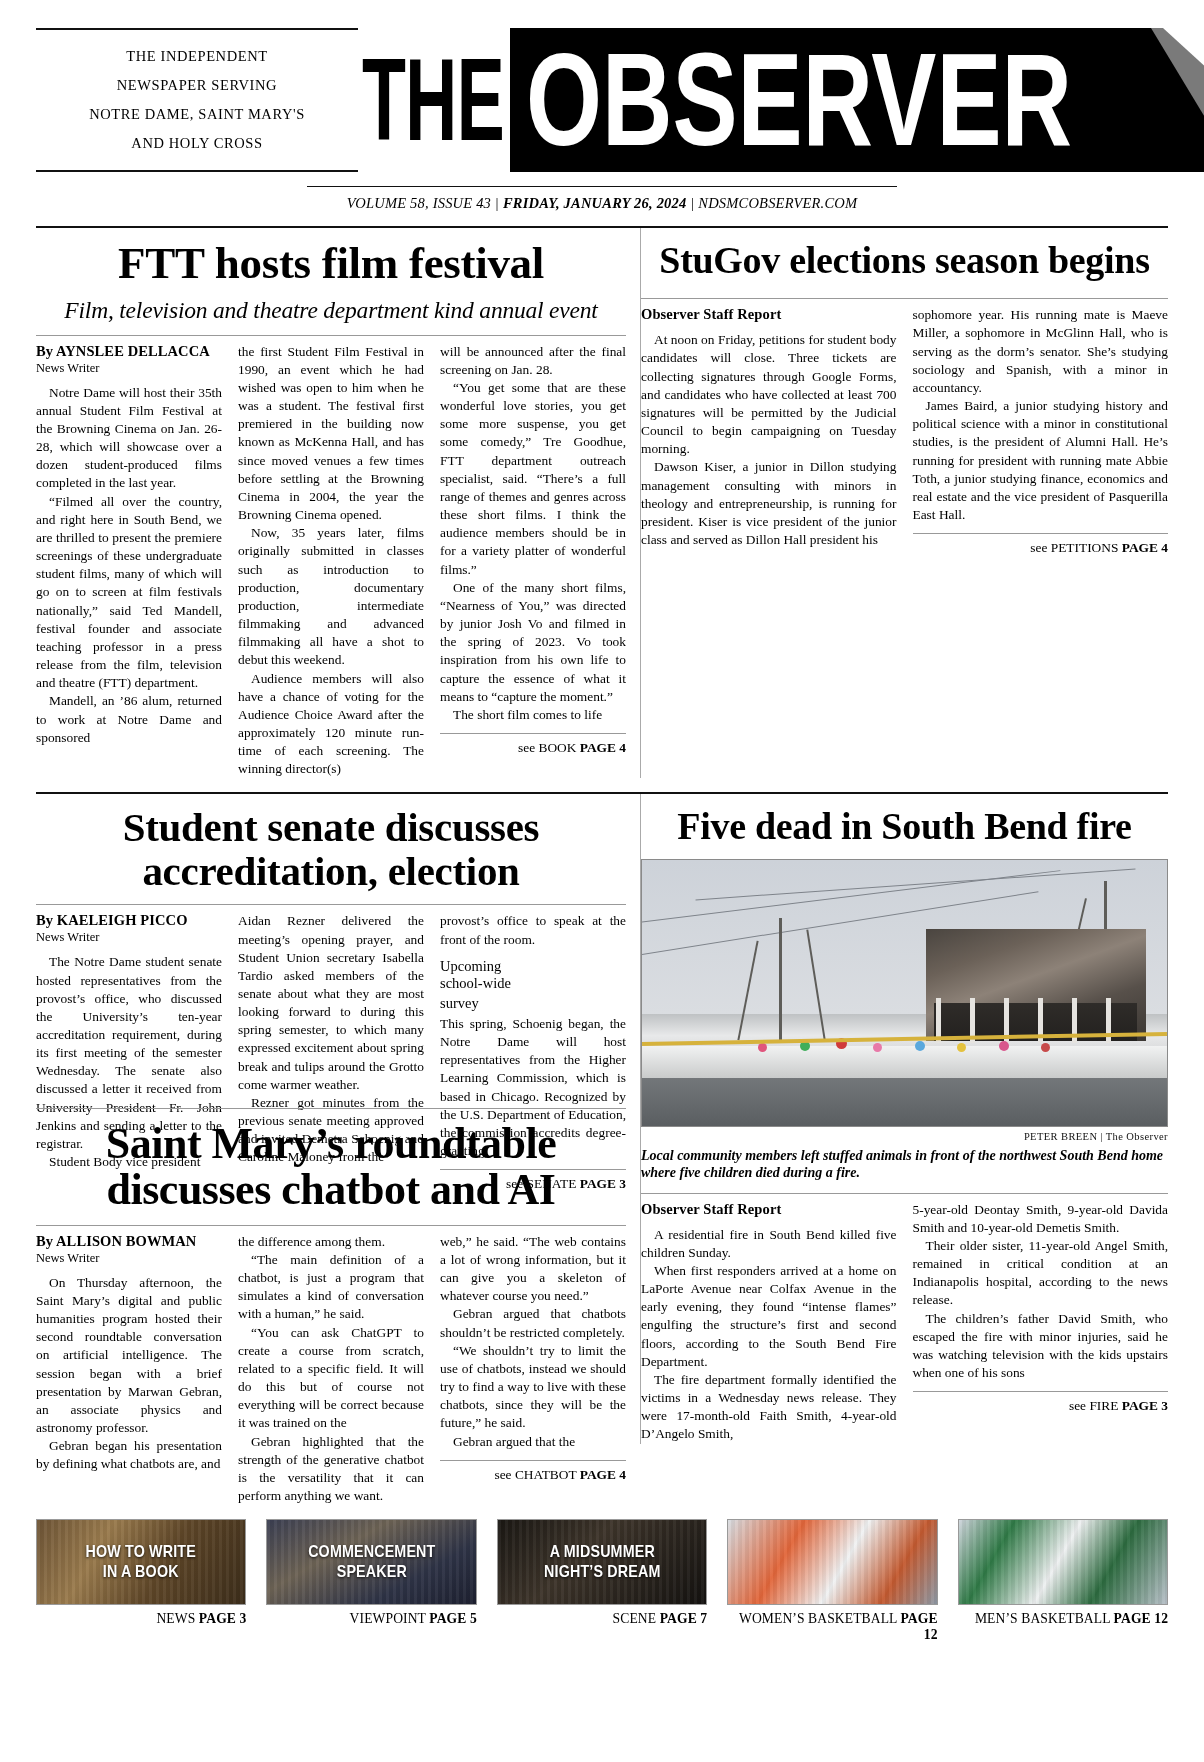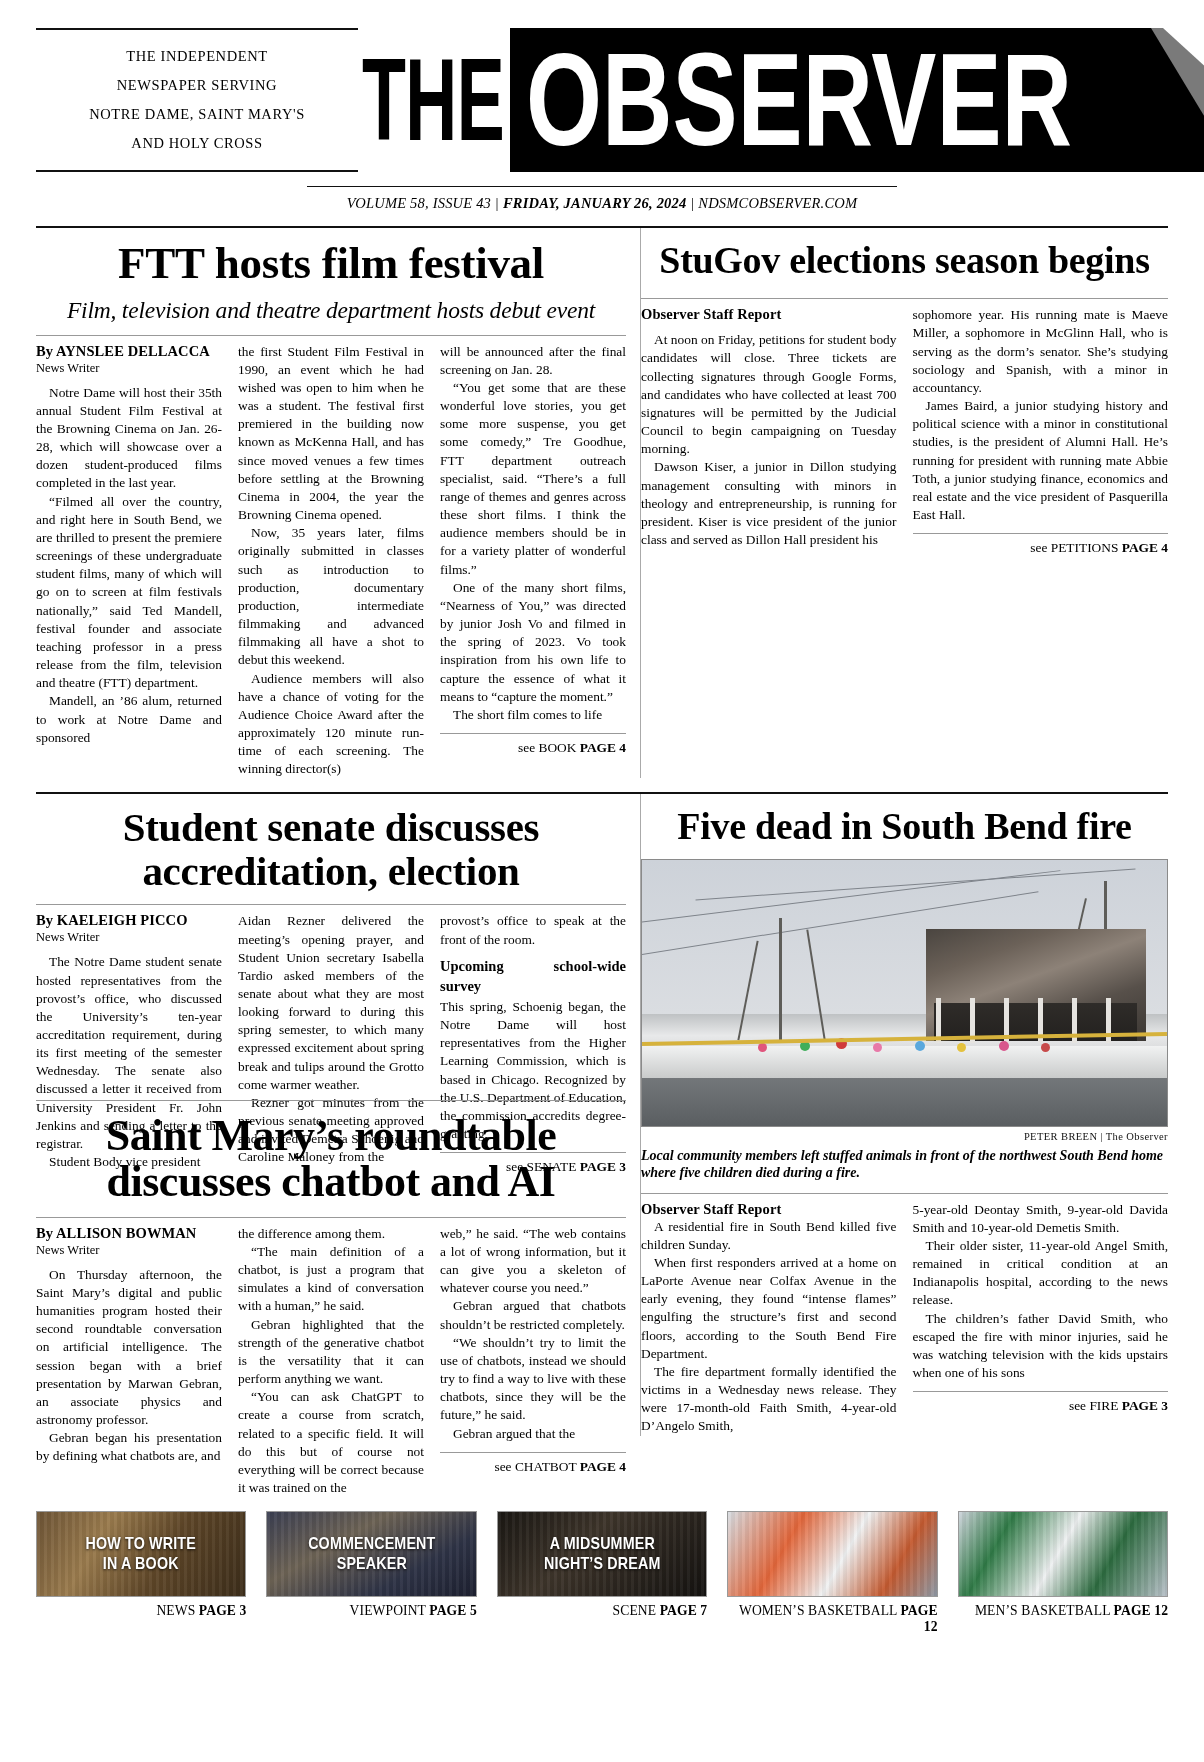--- a/index.html
+++ b/index.html
@@ -126,25 +126,26 @@
     line-height: 1.355;
     text-align: justify;
     text-indent: 13px;
     hyphens: auto;
     -webkit-hyphens: auto;
   }
   .cols p.noindent { text-indent: 0; }
   .cols-3 > div { flex: 1 1 0; }
 
   .subhead {
-    font-weight: bold;
+    font-weight: normal;
     font-size: 14.5px;
     margin: 9px 0 3px 0;
     display: flex; justify-content: space-between;
     line-height: 1.18;
+    flex-direction: column;
   }
   .jump {
     text-align: right;
     font-size: 13.4px;
     border-top: 1.2px solid #999;
     margin-top: 9px;
     padding-top: 6px;
   }
   .jump b { font-weight: bold; }
 
@@ -258,21 +259,21 @@
 
   <div class="volume-wrap">
     <div class="volume"><span>VOLUME 58, ISSUE 43 | </span><b>FRIDAY, JANUARY 26, 2024</b><span> | NDSMCOBSERVER.COM</span></div>
   </div>
 
   <div class="top-rule"></div>
 
   <div class="main-grid">
     <div class="col-left">
       <div class="headline h-lead">FTT hosts film festival</div>
-      <div class="h-sub-strap">Film, television and theatre department hosts debut event</div>
+      <div class="h-sub-strap">Film, television and theatre department kind annual event</div>
       <div class="byline-rule"></div>
       <div class="cols cols-3">
         <div>
           <div class="byline">By AYNSLEE DELLACCA</div>
           <div class="byrole">News Writer</div>
           <p style="margin-top:8px">Notre Dame will host their 35th annual Student Film Festival at the Browning Cinema on Jan. 26-28, which will showcase over a dozen student-produced films completed in the last year.</p>
           <p>“Filmed all over the country, and right here in South Bend, we are thrilled to present the premiere screenings of these undergraduate student films, many of which will go on to screen at film festivals nationally,” said Ted Mandell, festival founder and associate teaching professor in a press release from the film, television and theatre (FTT) department.</p>
           <p>Mandell, an ’86 alum, returned to work at Notre Dame and sponsored</p>
         </div>
         <div>
@@ -368,21 +369,21 @@
         <div class="ph-line"></div>
       </div>
 
       <div class="credit">PETER BREEN | The Observer</div>
       <div class="caption">Local community members left stuffed animals in front of the northwest South Bend home where five children died during a fire.</div>
 
       <div class="byline-rule"></div>
       <div class="cols">
         <div>
           <div class="byline">Observer Staff Report</div>
-          <p style="">A residential fire in South Bend killed five children Sunday.</p>
+          <p style="margin-top:8px">A residential fire in South Bend killed five children Sunday.</p>
           <p>When first responders arrived at a home on LaPorte Avenue near Colfax Avenue in the early evening, they found “intense flames” engulfing the structure’s first and second floors, according to the South Bend Fire Department.</p>
           <p>The fire department formally identified the victims in a Wednesday news release. They were 17-month-old Faith Smith, 4-year-old D’Angelo Smith,</p>
         </div>
         <div>
           <p class="noindent">5-year-old Deontay Smith, 9-year-old Davida Smith and 10-year-old Demetis Smith.</p>
           <p>Their older sister, 11-year-old Angel Smith, remained in critical condition at an Indianapolis hospital, according to the news release.</p>
           <p>The children’s father David Smith, who escaped the fire with minor injuries, said he was watching television with the kids upstairs when one of his sons</p>
           <div class="jump"><span>see FIRE </span><b>PAGE 3</b></div>
         </div>
       </div>
@@ -397,22 +398,22 @@
       <div class="cols cols-3">
         <div>
           <div class="byline">By ALLISON BOWMAN</div>
           <div class="byrole">News Writer</div>
           <p style="margin-top:8px">On Thursday afternoon, the Saint Mary’s digital and public humanities program hosted their second roundtable conversation on artificial intelligence. The session began with a brief presentation by Marwan Gebran, an associate physics and astronomy professor.</p>
           <p>Gebran began his presentation by defining what chatbots are, and</p>
         </div>
         <div>
           <p class="noindent">the difference among them.</p>
           <p>“The main definition of a chatbot, is just a program that simulates a kind of conversation with a human,” he said.</p>
+          <p>“You can ask ChatGPT to create a course from scratch, related to a specific field. It will do this but of course not everything will be correct because it was trained on the</p>
           <p>Gebran highlighted that the strength of the generative chatbot is the versatility that it can perform anything we want.</p>
-          <p>“You can ask ChatGPT to create a course from scratch, related to a specific field. It will do this but of course not everything will be correct because it was trained on the</p>
         </div>
         <div>
           <p class="noindent">web,” he said. “The web contains a lot of wrong information, but it can give you a skeleton of whatever course you need.”</p>
           <p>Gebran argued that chatbots shouldn’t be restricted completely.</p>
           <p>“We shouldn’t try to limit the use of chatbots, instead we should try to find a way to live with these chatbots, since they will be the future,” he said.</p>
           <p>Gebran argued that the</p>
           <div class="jump"><span>see CHATBOT </span><b>PAGE 4</b></div>
         </div>
       </div>
     </div>

